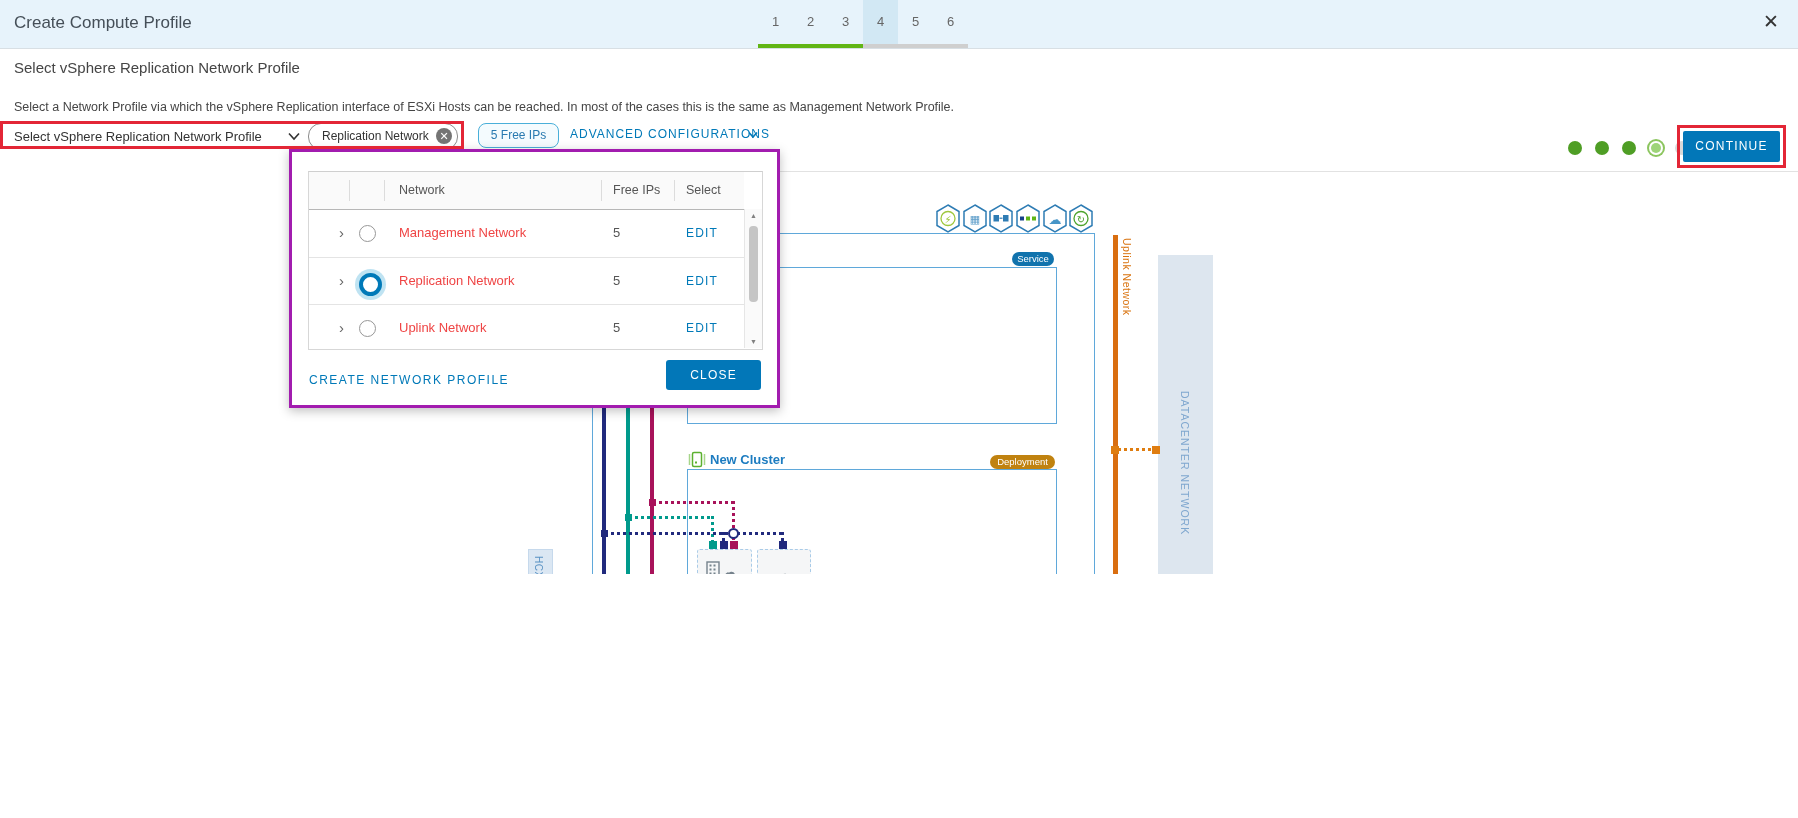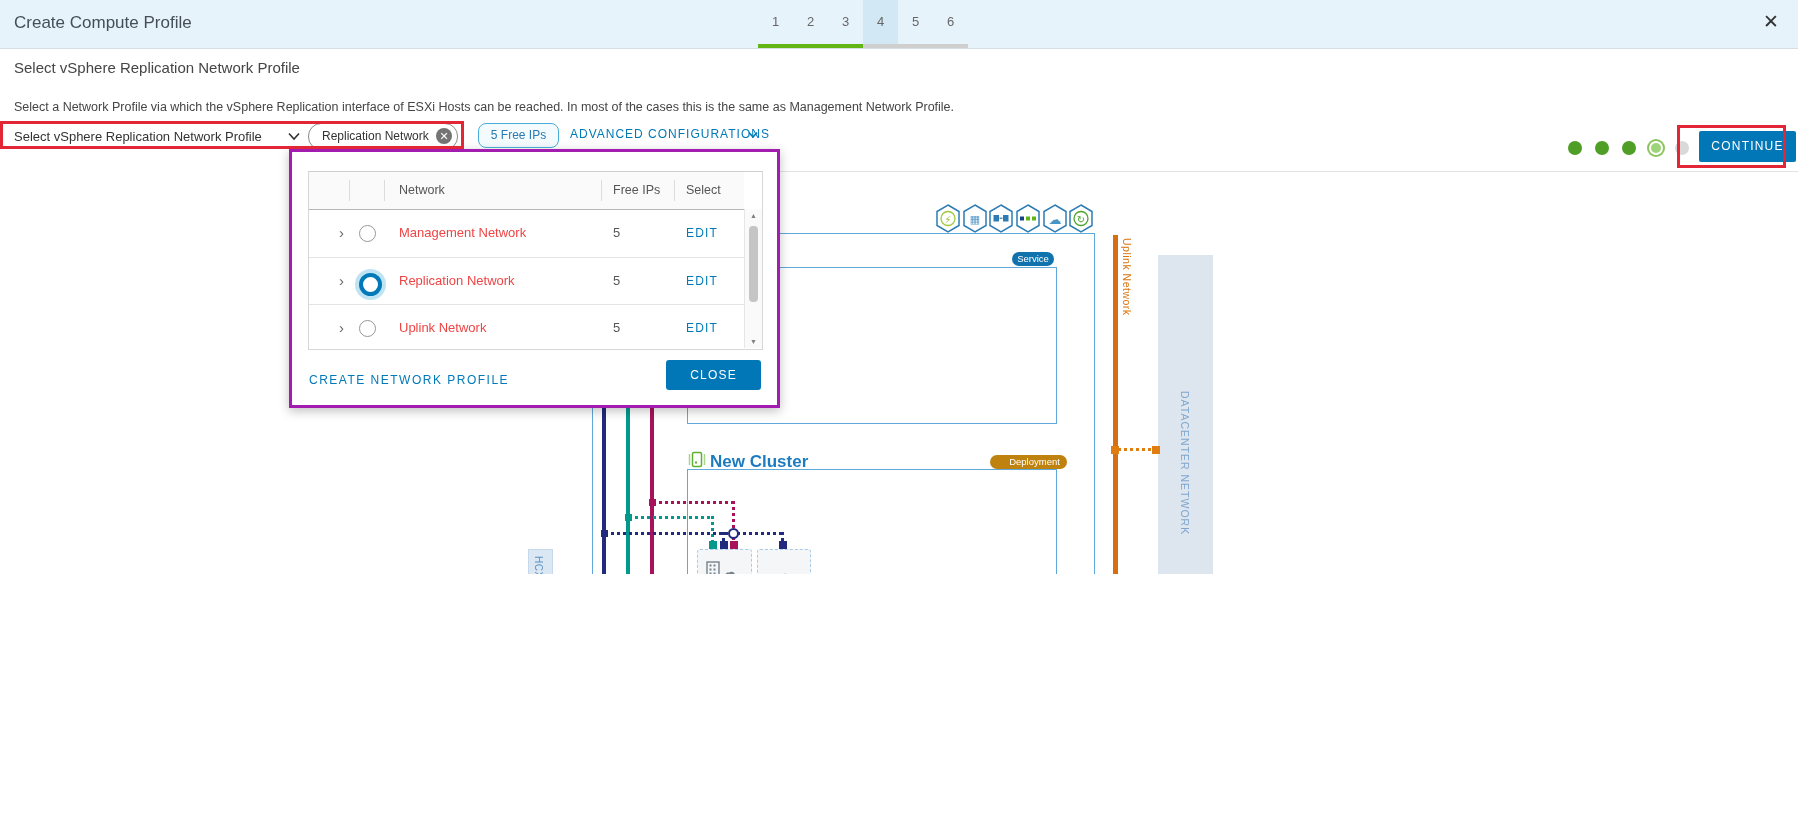--- a/index.html
+++ b/index.html
@@ -27,21 +27,21 @@
   .pill-x{position:absolute;right:5px;top:4px;width:16px;height:16px;border-radius:50%;background:#747474;color:#fff;font-size:11px;line-height:16px;text-align:center;cursor:pointer;}
   .ips-badge{left:478px;top:123px;width:79px;height:23px;border:1px solid #49afd9;border-radius:8px;background:#f4fbfe;color:#2a7ab0;font-size:12px;text-align:center;line-height:23px;}
   .adv{left:570px;top:127px;font-size:12px;letter-spacing:1px;color:#0079b8;cursor:pointer;}
   
   .redbox{border:3px solid #e32636;pointer-events:none;z-index:40;}
   
   .dot{position:absolute;top:141px;width:14px;height:14px;border-radius:50%;}
   .dot.done{background:#4f9e25;}
   .dot.pend{background:#d9d9d9;}
   .dot.cur{width:10px;height:10px;top:143px;background:#9ed479;box-shadow:0 0 0 2px #fff,0 0 0 4px #8cc55f;}
-  .continue-btn{left:1683px;top:131px;width:97px;height:31px;background:#0277b8;color:#fff;font-size:12px;letter-spacing:1.2px;text-align:center;line-height:31px;border-radius:2px;cursor:pointer;z-index:35;margin-left:16px;}
+  .continue-btn{left:1683px;top:131px;width:97px;height:31px;background:#0277b8;color:#fff;font-size:12px;letter-spacing:1.2px;text-align:center;line-height:31px;border-radius:2px;cursor:pointer;z-index:35;}
   
   .panel{left:289px;top:149px;width:485px;height:253px;background:#fff;border:3px solid #a21caf;box-shadow:0 3px 10px rgba(0,0,0,.25);z-index:30;}
   .tbl{position:absolute;left:16px;top:19px;width:453px;height:177px;border:1px solid #d7d7d7;border-top:1px solid #cfcfcf;}
   .thead{position:absolute;left:0;top:0;width:435px;height:37px;background:#fafafa;border-bottom:1px solid #b7b7b7;}
   .th{position:absolute;top:0;height:37px;line-height:37px;font-size:12.5px;color:#565656;}
   .thsep{position:absolute;top:8px;width:0;height:21px;border-left:1px solid #dcdcdc;}
   .trow{position:absolute;left:0;width:435px;height:47px;background:#fff;}
   .trow + .trow{border-top:1px solid #e4e4e4;}
   .rchev{position:absolute;left:30px;top:14px;font-size:15px;color:#666;cursor:pointer;}
   .radio{position:absolute;left:50px;top:15px;width:15px;height:15px;border:1px solid #979797;border-radius:50%;background:#fff;cursor:pointer;}
@@ -61,21 +61,21 @@
   .vline{position:absolute;width:4px;}
   .dh{position:absolute;height:3px;background-image:repeating-linear-gradient(90deg,var(--c) 0 3px,transparent 3px 6px);}
   .dv{position:absolute;width:3px;background-image:repeating-linear-gradient(180deg,var(--c) 0 3px,transparent 3px 6px);}
   .mk{position:absolute;width:7px;height:7px;}
   .appl{position:absolute;top:549px;height:54px;background:#f5f6f7;border:1.5px dashed #a9cbe8;border-radius:3px;color:#75828c;}
   .hcx{left:528px;top:549px;width:23px;height:84px;background:#dbe7f3;border:1px solid #c6d9ec;}
   .hcx span{position:absolute;left:4px;top:6px;font-size:10px;color:#5b93c4;writing-mode:vertical-rl;letter-spacing:.5px;}
   .dc-panel{left:1158px;top:255px;width:55px;height:388px;background:#dde6ef;}
   .dc-panel span{position:absolute;left:21px;top:136px;font-size:10.5px;letter-spacing:1px;color:#7fa7cf;writing-mode:vertical-rl;}
   .uplink-lbl{left:1121px;top:238px;font-size:10.5px;color:#d9730f;writing-mode:vertical-rl;letter-spacing:.5px;}
-  .nc-label{left:710px;top:452px;font-size:17px;font-weight:bold;color:#1d7cc0;}
+  .nc-label{left:710px;top:452px;font-size:13px;font-weight:bold;color:#1d7cc0;}
   .hex{position:absolute;top:204px;width:26px;height:29px;}
   .zoomctl{left:1742px;cursor:pointer;}
 </style>
 </head>
 <body>
 
 <div id="app">
 
   <div class="abs hdr"></div>
   <div class="abs hdr-title">Create Compute Profile</div>
@@ -146,21 +146,21 @@
   <svg class="hex dg" style="left:1068px;">
       <polygon points="13,1 24,7.5 24,21.5 13,28 2,21.5 2,7.5" fill="#fff" stroke="#2e7cb4" stroke-width="1.5"></polygon>
       <circle cx="13" cy="14.5" r="7" fill="none" stroke="#4ca32c" stroke-width="1.3"></circle>
       <text x="13" y="18.5" text-anchor="middle" font-size="10" fill="#4ca32c">↻</text>
     </svg>
 
   <div class="abs blue-rect dg" style="left:592px;top:233px;width:501px;height:432px;"></div>
   <div class="abs blue-rect dg" style="left:687px;top:267px;width:368px;height:155px;"></div>
   <div class="abs blue-rect dg" style="left:687px;top:469px;width:368px;height:159px;"></div>
   <div class="badge dg" style="left:1012px;top:252px;width:42px;background:#1173ad;">Service</div>
-  <div class="badge dg" style="left:990px;top:455px;width:65px;background:#c0820f;padding-left:12px;">Deployment</div>
+  <div class="badge dg" style="left:990px;top:455px;width:65px;background:#c0820f;">Deployment</div>
 
   <svg class="abs dg" style="left:688px;top:451px;" width="18" height="17">
       <rect x="4.5" y="1.5" width="9" height="14" rx="1.5" fill="none" stroke="#5cb130" stroke-width="1.5"></rect>
       <rect x="7" y="10.5" width="2" height="2" fill="#5cb130"></rect>
       <line x1="1.5" y1="3" x2="1.5" y2="14" stroke="#a7d58a" stroke-width="1.5"></line>
       <line x1="16.5" y1="3" x2="16.5" y2="14" stroke="#a7d58a" stroke-width="1.5"></line>
     </svg>
   <div class="abs nc-label dg">New Cluster</div>
 
   <div class="vline dg" style="left:602px;top:408px;height:243px;background:#212a7d;"></div>

